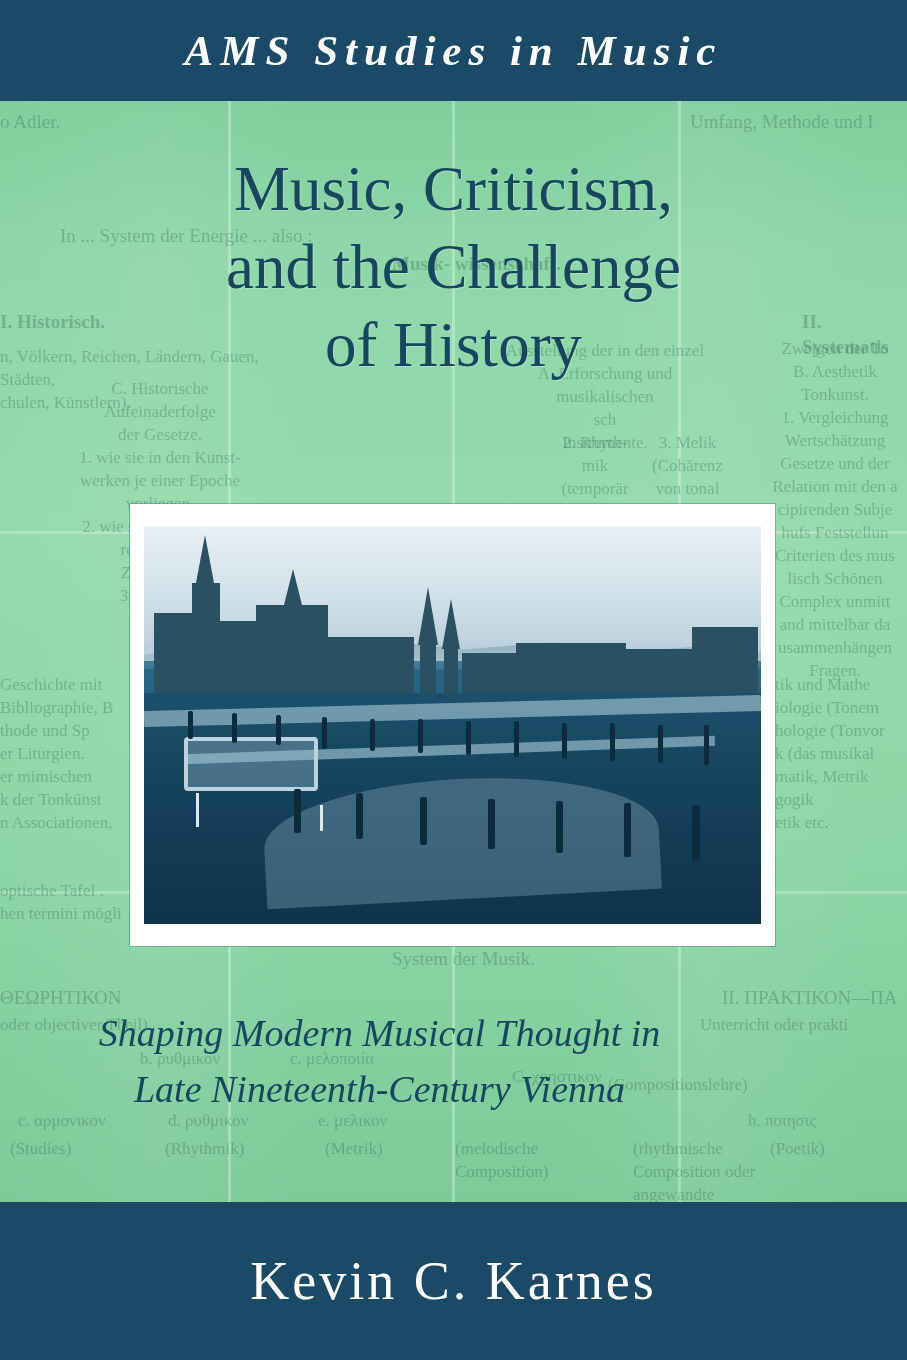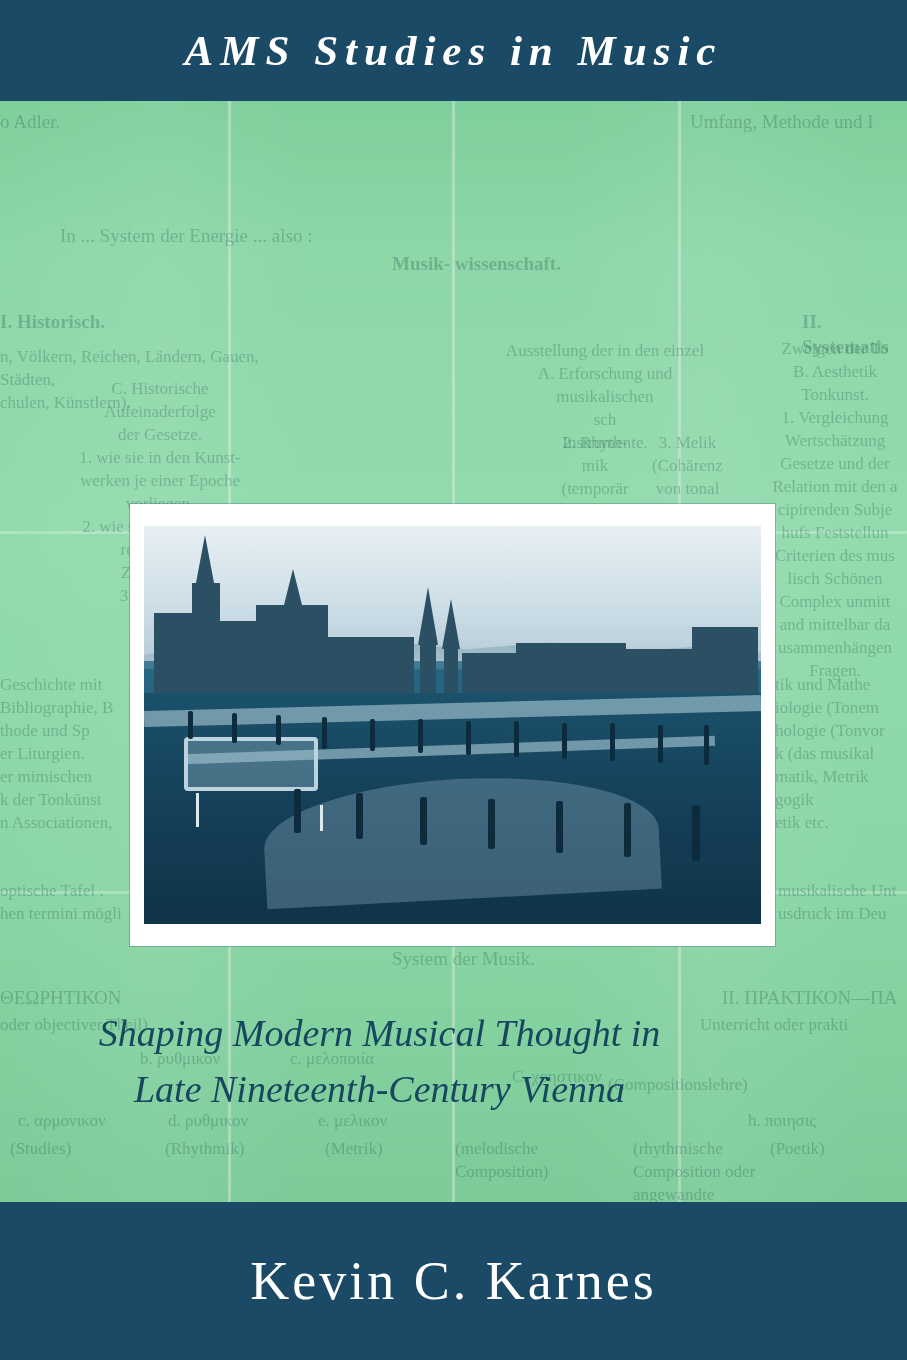--- a/index.html
+++ b/index.html
@@ -301,22 +301,20 @@
     <div class="doc-text small" style="left:775px; top:572px;">tik und Mathe
 iologie (Tonem
 hologie (Tonvor
 k (das musikal
 matik, Metrik
 gogik
 etik etc.</div>
 
     <div class="doc-text small" style="left:0px; top:778px;">optische Tafel .
 hen termini mögli</div>
-    <div class="doc-text small" style="left:778px; top:778px;">musikalische Unt
-usdruck im Deu</div>
 
     <div class="doc-text" style="left:392px; top:845px;">System der Musik.</div>
 
     <div class="doc-text" style="left:0px; top:884px;">ΘΕΩΡΗΤΙΚΟΝ</div>
     <div class="doc-text" style="left:722px; top:884px;">II. ΠΡΑΚΤΙΚΟΝ—ΠΑ</div>
 
     <div class="doc-text small" style="left:0px; top:912px;">oder objectiver Theil).</div>
     <div class="doc-text small" style="left:700px; top:912px;">Unterricht oder prakti</div>
 
     <div class="doc-text small" style="left:140px; top:946px;">b. ρυθμικον</div>
@@ -334,20 +332,25 @@
     <div class="doc-text small" style="left:325px; top:1036px;">(Metrik)</div>
     <div class="doc-text small" style="left:455px; top:1036px;">(melodische
 Composition)</div>
     <div class="doc-text small" style="left:610px; top:1036px;margin-left:23px;">(rhythmische
 Composition oder
 angewandte
 Rhythmik)</div>
     <div class="doc-text small" style="left:770px; top:1036px;">(Poetik)</div>
   </div>
 
+  <div class="title-block">
+    <span class="title-line">Music, Criticism,</span>
+    <span class="title-line">and the Challenge</span>
+    <span class="title-line">of History</span>
+  </div>
 
   <div class="photo-frame">
     <div class="photo-inner">
       <div class="sky"></div>
       <div class="hills"></div>
 
       <div class="skyline">
 
         <div class="bldg" style="left:10px; width:58px; height:88px;"></div>
         <div class="bldg" style="left:48px; width:28px; height:118px;"></div>

